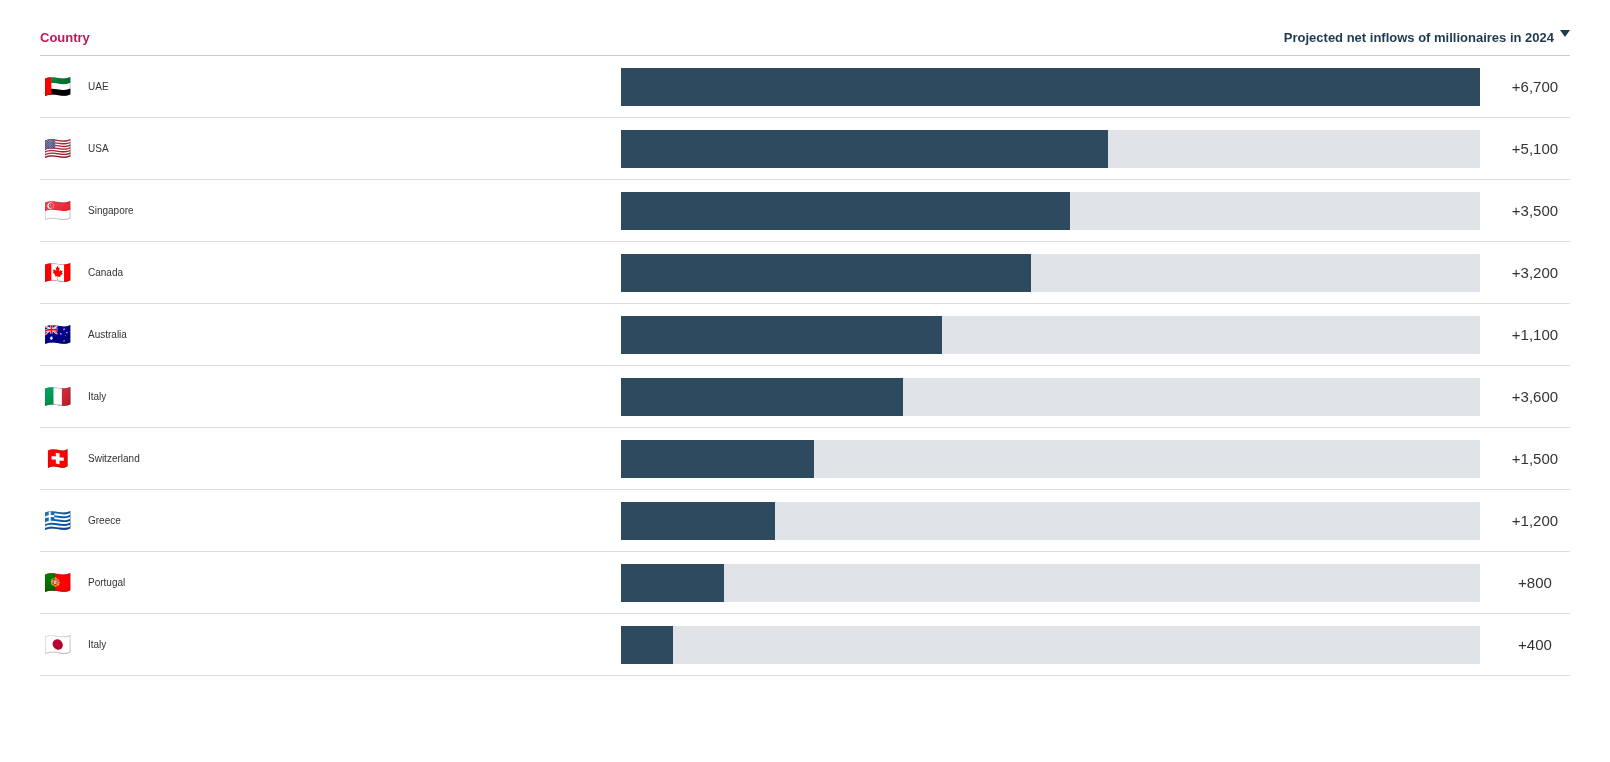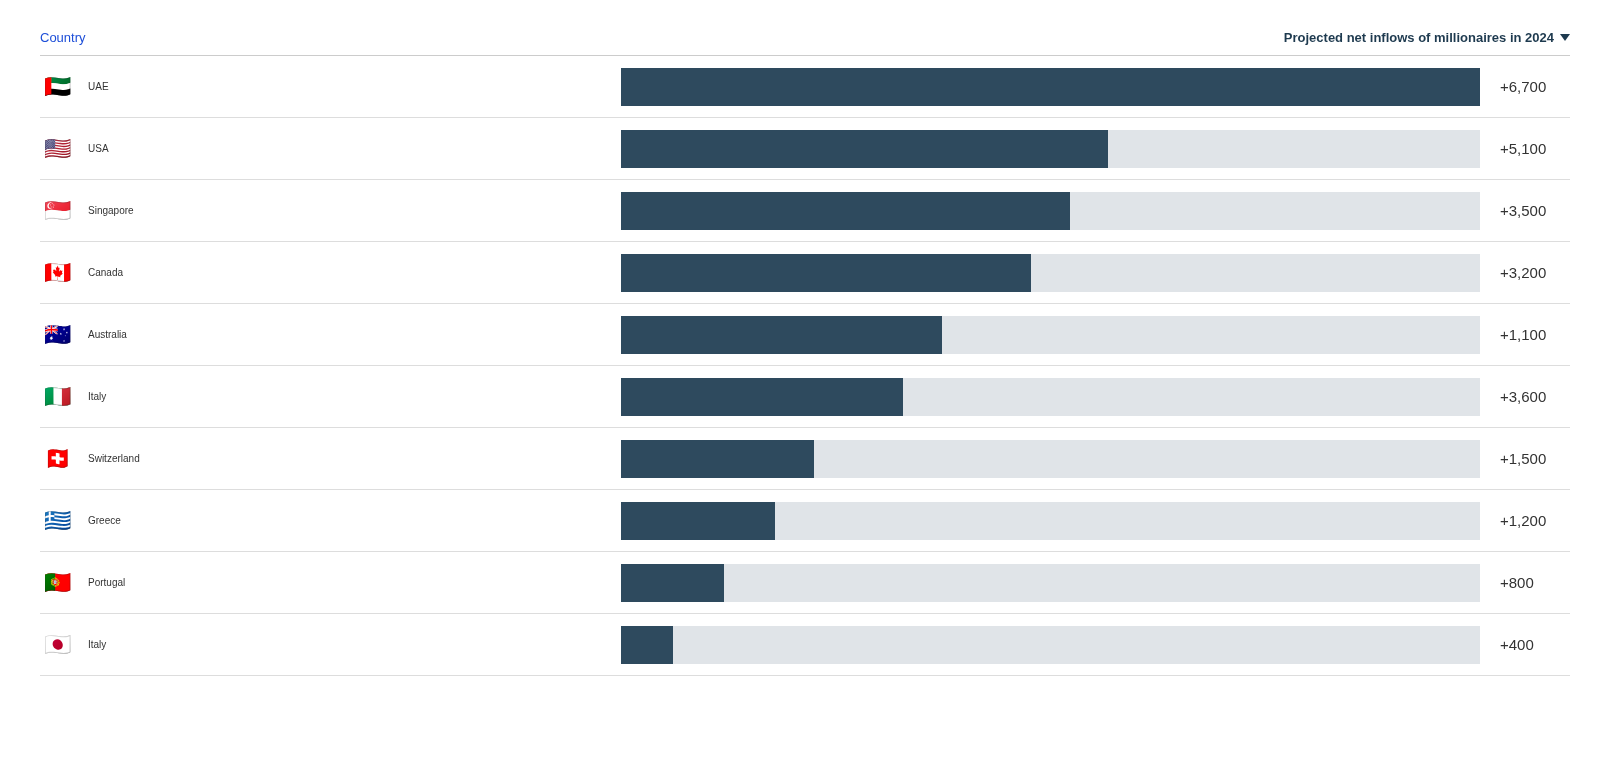--- a/index.html
+++ b/index.html
@@ -16,31 +16,30 @@
     }
     .header-row {
       display: flex;
       align-items: center;
       padding: 10px 0 10px 0;
       border-bottom: 1px solid #ccc;
     }
     .header-country {
       width: 38%;
       font-size: 13px;
-      color: #1d4ed8;
-      font-weight: 400;
+      color: #be185d;
+      font-weight: 700;
     }
     .header-metric {
       flex: 1;
       text-align: right;
       font-size: 13px;
       color: #1e3a4f;
       font-weight: 700;
       display: flex;
-      align-items: center;
       justify-content: flex-end;
       gap: 6px;
     }
     .sort-arrow {
       width: 0;
       height: 0;
       border-left: 5px solid transparent;
       border-right: 5px solid transparent;
       border-top: 7px solid #1e3a4f;
       display: inline-block;
@@ -86,21 +85,21 @@
       height: 38px;
       background: #e0e4e8;
       position: relative;
     }
     .bar-fill {
       height: 100%;
       background: #2e4a5e;
     }
     .value-cell {
       width: 80px;
-      text-align: left;
+      text-align: center;
       font-size: 15px;
       color: #333;
       padding-left: 10px;
     }
   </style>
 </head>
 <body>
 
 <div class="chart-container">
   <div class="header-row">

